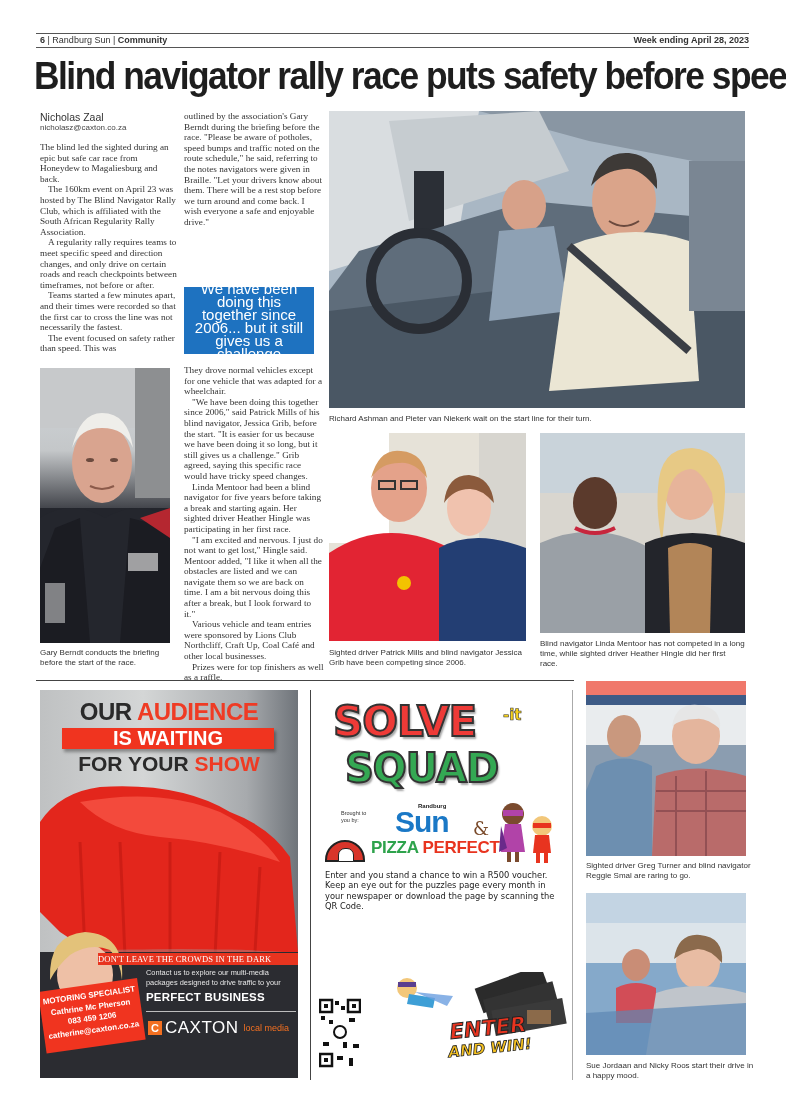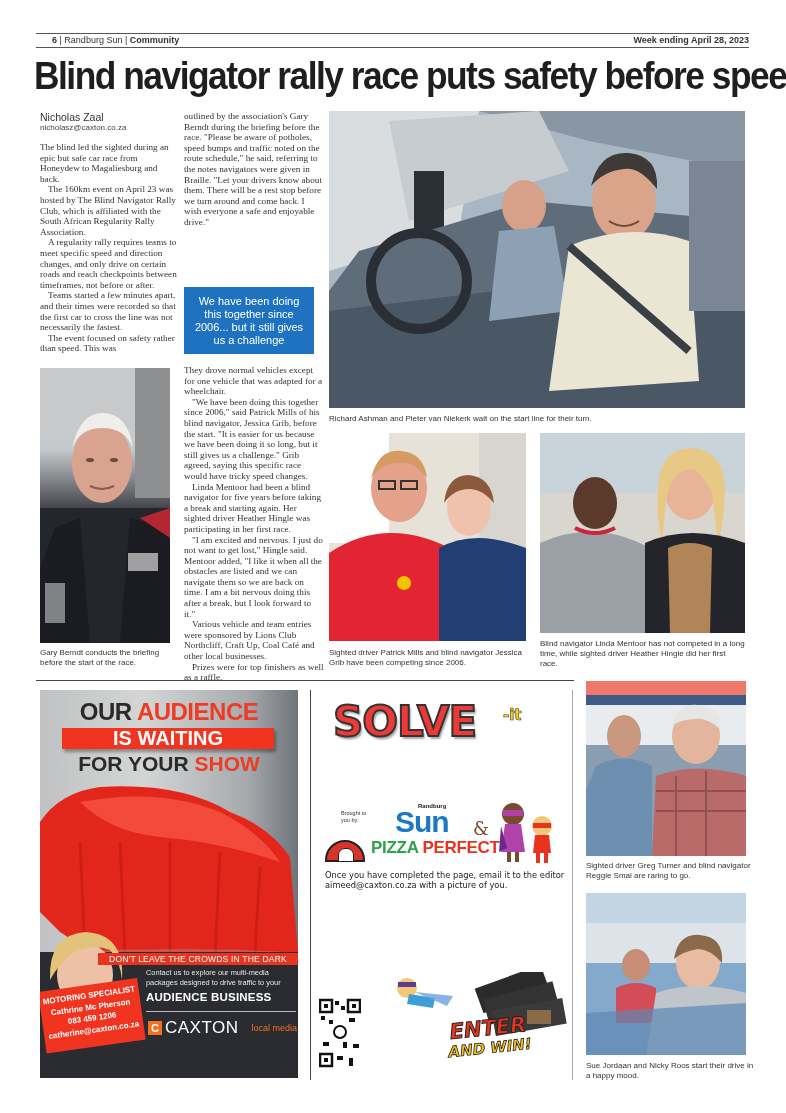--- a/index.html
+++ b/index.html
@@ -4,57 +4,57 @@
 <style>
   * { box-sizing: border-box; margin: 0; padding: 0; }
   html, body { width: 786px; height: 1113px; background: #ffffff; overflow: hidden; }
   body { position: relative; font-family: "Liberation Serif", serif; color: #222; }
 
   .abs { position: absolute; }
 
   
   .folio-rule { position: absolute; left: 36px; top: 33px; width: 713px; height: 1px; background: #555; }
   .folio { position: absolute; left: 36px; top: 35px; width: 713px; height: 12px; font-family: "Liberation Sans", sans-serif; font-size: 9px; color: #333; }
-  .folio .left { position: absolute; left: 16px; top: 0; }
+  .folio .left { position: absolute; left: 4px; top: 0; }
   .folio .left b { font-weight: bold; }
   .folio .right { position: absolute; right: 0; top: 0; font-weight: bold; }
   .folio-rule2 { position: absolute; left: 36px; top: 47px; width: 713px; height: 1px; background: #555; }
 
   .headline { position: absolute; left: 34px; top: 52px; width: 720px; height: 50px; font-family: "Liberation Sans", sans-serif; font-weight: bold; font-size: 38px; letter-spacing: -1.6px; color: #1e1e1e; transform: scaleX(0.93); transform-origin: left top; white-space: nowrap; line-height: 48px; }
 
   
   .byline { font-family: "Liberation Sans", sans-serif; font-size: 10.5px; color: #333; line-height: 12px; }
   .byline-email { font-family: "Liberation Sans", sans-serif; font-size: 8px; color: #444; line-height: 10px; margin-bottom: 9px; }
   .col { position: absolute; font-size: 9.2px; line-height: 10.6px; color: #333; }
   .col p { text-indent: 8px; }
   .col p.first { text-indent: 0; }
 
-  .pullquote { position: absolute; left: 184px; top: 287px; width: 130px; height: 67px; background: #1e72c0; color: #fff; font-family: "Liberation Sans", sans-serif; font-size: 11px; line-height: 13px; text-align: center; padding: 4px 6px; display: flex; align-items: center; justify-content: center; }
+  .pullquote { position: absolute; left: 184px; top: 287px; width: 130px; height: 67px; background: #1e72c0; color: #fff; font-family: "Liberation Sans", sans-serif; font-size: 15px; line-height: 13px; text-align: center; padding: 4px 6px; display: flex; align-items: center; justify-content: center; }
 
   .photo { position: absolute; overflow: hidden; }
   .caption { position: absolute; font-family: "Liberation Sans", sans-serif; font-size: 8px; line-height: 10px; color: #333; }
 
   .section-rule { position: absolute; left: 36px; top: 680px; width: 538px; height: 1px; background: #444; }
 
   
   .ad-audience { position: absolute; left: 40px; top: 690px; width: 258px; height: 388px; overflow: hidden; background: linear-gradient(90deg, #bfc1c2 0%, #d4d6d6 40%, #a7aaad 80%, #6f747a 100%); padding-left: 28px; }
   .ad-title-1 { position: absolute; left: 0; top: 8px; width: 258px; text-align: center; font-family: "Liberation Sans", sans-serif; font-weight: bold; font-size: 24px; color: #2a2a2a; letter-spacing: -0.5px; }
   .ad-title-1 .red { color: #ef3b24; }
   .ad-band { position: absolute; left: 22px; top: 38px; width: 212px; height: 21px; background: #f0341f; color: #fff; font-family: "Liberation Sans", sans-serif; font-weight: bold; font-size: 20px; text-align: center; line-height: 21px; box-shadow: 2px 3px 3px rgba(0,0,0,0.35); }
   .ad-title-2 { position: absolute; left: 0; top: 62px; width: 258px; text-align: center; font-family: "Liberation Sans", sans-serif; font-weight: bold; font-size: 21px; color: #2a2a2a; }
   .ad-title-2 .red { color: #ef3b24; margin-top: 18px; }
   .ad-dark { position: absolute; left: 0; top: 262px; width: 258px; height: 126px; background: #2b2c31; }
-  .ad-dont { position: absolute; left: 58px; top: 263px; width: 200px; height: 12px; background: #e8341f; color: #fff; font-family: Liberation Sans, sans-serif; font-size: 8.5px; text-align: center; line-height: 12px; letter-spacing: 0.2px; }
+  .ad-dont { position: absolute; left: 58px; top: 263px; width: 200px; height: 12px; background: #e8341f; color: #fff; font-family: Liberation Serif, serif; font-size: 8.5px; text-align: left; line-height: 12px; letter-spacing: 0.2px; }
   .ad-contact { position: absolute; left: 106px; top: 278px; width: 150px; font-family: "Liberation Sans", sans-serif; font-size: 7.4px; line-height: 9.5px; color: #e7e7e7; }
   .ad-motoring { position: absolute; left: 106px; top: 301px; width: 150px; font-family: "Liberation Sans", sans-serif; font-weight: bold; font-size: 11.5px; color: #fff; letter-spacing: 0.2px; }
   .ad-line { position: absolute; left: 106px; top: 321px; width: 150px; height: 1px; background: #bdbdbd; }
   .ad-caxton { position: absolute; left: 108px; top: 329px; height: 18px; display: flex; align-items: center; gap: 3px; font-family: "Liberation Sans", sans-serif; }
   .ad-caxton .logo { width: 14px; height: 14px; background: #f37021; color: #fff; font-weight: bold; font-size: 11px; text-align: center; line-height: 14px; }
   .ad-caxton .word { font-size: 17px; color: #fff; letter-spacing: 0.5px; }
-  .ad-caxton .local { font-size: 9px; color: #f37021; margin-left: 10px; }
+  .ad-caxton .local { font-size: 9px; color: #f37021; margin-left: 2px; }
   .ad-specialist { position: absolute; left: -2px; top: 302px; width: 100px; height: 62px; background: #f0341f; transform: rotate(-8deg); transform-origin: left top; color: #fff; font-family: "Liberation Sans", sans-serif; font-weight: bold; font-size: 8px; line-height: 11.5px; text-align: center; padding-top: 5px; }
 
   
   .ad-solve { position: absolute; left: 310px; top: 690px; width: 263px; height: 390px; background: #fff; border-left: 1px solid #444; border-right: 1px solid #aaa; }
   .solve-title { position: absolute; left: 22px; top: 10px; font-family: "DejaVu Sans", sans-serif; font-weight: bold; font-size: 42px; color: #ee3a37; letter-spacing: -1px; -webkit-text-stroke: 2px #333; text-shadow: 2px 3px 2px rgba(0,0,0,0.35); line-height: 44px; }
   .solve-it { position: absolute; left: 192px; top: 16px; font-family: "DejaVu Sans", sans-serif; font-weight: bold; font-size: 15px; color: #f6d21f; -webkit-text-stroke: 0.6px #333; }
   .squad-title { position: absolute; left: 34px; top: 56px; font-family: "DejaVu Sans", sans-serif; font-weight: bold; font-size: 40px; color: #34a853; -webkit-text-stroke: 2px #333; letter-spacing: -1px; text-shadow: 2px 3px 2px rgba(0,0,0,0.35); line-height: 44px; }
   .brought { position: absolute; left: 30px; top: 120px; font-family: "Liberation Sans", sans-serif; font-size: 5.5px; line-height: 7px; color: #333; width: 30px; }
   .sun-small { position: absolute; left: 107px; top: 113px; font-family: "Liberation Sans", sans-serif; font-weight: bold; font-size: 6px; color: #222; }
   .sun-big { position: absolute; left: 84px; top: 117px; font-family: "Liberation Sans", sans-serif; font-weight: bold; font-size: 30px; color: #1a78c6; line-height: 30px; letter-spacing: -1px; }
@@ -208,38 +208,39 @@
     <ellipse cx="140" cy="175" rx="130" ry="8" fill="#9e9e9e" opacity="0.4"></ellipse>
   </svg>
   <div class="ad-dark"></div>
   <svg class="abs" style="left:0; top:230px;" width="92" height="100" viewBox="0 0 92 100">
     <ellipse cx="45" cy="55" rx="28" ry="32" fill="#eec0a6"></ellipse>
     <path d="M10 60 Q8 15 45 12 Q85 14 82 60 Q80 40 70 30 Q50 22 30 35 Q18 45 10 60 Z" fill="#e3c27a"></path>
     <path d="M0 80 Q45 95 92 80 L92 100 L0 100 Z" fill="#232428"></path>
   </svg>
   <div class="ad-dont">DON'T LEAVE THE CROWDS IN THE DARK</div>
   <div class="ad-contact">Contact us to explore our multi-media packages designed to drive traffic to your</div>
-  <div class="ad-motoring">AUDIENCE BUSINESS</div>
+  <div class="ad-motoring">PERFECT BUSINESS</div>
   <div class="ad-line"></div>
   <div class="ad-caxton">
     <span class="logo">C</span>
     <span class="word">CAXTON</span>
     <span class="local">local media</span>
   </div>
   <div class="ad-specialist">
     <div>MOTORING SPECIALIST</div>
     <div>Cathrine Mc Pherson</div>
     <div>083 459 1206</div>
     <div>catherine@caxton.co.za</div>
   </div>
 </div>
 
 <div class="ad-solve">
   <div class="solve-title">SOLVE</div>
   <div class="solve-it">-it</div>
+  <div class="squad-title">SQUAD</div>
   <div class="brought">Brought to you by:</div>
   <div class="sun-small">Randburg</div>
   <div class="sun-big">Sun</div>
   <div class="amp">&amp;</div>
   <div class="oven"></div>
   <div class="pizza">
     <span class="g">PIZZA </span><span class="r">PERFECT</span>
   </div>
   <svg class="hero-girl" viewBox="0 0 28 60">
     <ellipse cx="14" cy="12" rx="11" ry="11" fill="#7a4a2e"></ellipse>
@@ -250,21 +251,21 @@
     <rect x="16" y="50" width="4" height="10" fill="#7a4a2e"></rect>
   </svg>
   <svg class="hero-kid" viewBox="0 0 26 48">
     <ellipse cx="13" cy="11" rx="10" ry="10" fill="#f2c77a"></ellipse>
     <rect x="4" y="8" width="18" height="5" fill="#e8341f"></rect>
     <path d="M6 20 L20 20 L22 38 L4 38 Z" fill="#e8341f"></path>
     <rect x="7" y="38" width="4" height="10" fill="#e8341f"></rect>
     <rect x="15" y="38" width="4" height="10" fill="#e8341f"></rect>
   </svg>
   <div class="solve-text">
-    <p>Once you have completed the page, email it to the editor aimeed@caxton.co.za with a picture of you.</p>
+    <p>Enter and you stand a chance to win a R500 voucher. Keep an eye out for the puzzles page every month in your newspaper or download the page by scanning the QR Code.</p>
   </div>
   <svg class="qr" viewBox="0 0 42 72">
     <rect x="0" y="0" width="42" height="72" fill="#fff"></rect>
     <rect x="1" y="2" width="12" height="12" fill="none" stroke="#111" stroke-width="2.5"></rect>
     <rect x="5" y="6" width="4" height="4" fill="#111"></rect>
     <rect x="29" y="2" width="12" height="12" fill="none" stroke="#111" stroke-width="2.5"></rect>
     <rect x="33" y="6" width="4" height="4" fill="#111"></rect>
     <rect x="1" y="56" width="12" height="12" fill="none" stroke="#111" stroke-width="2.5"></rect>
     <rect x="5" y="60" width="4" height="4" fill="#111"></rect>
     <rect x="16" y="3" width="4" height="4" fill="#111"></rect>

